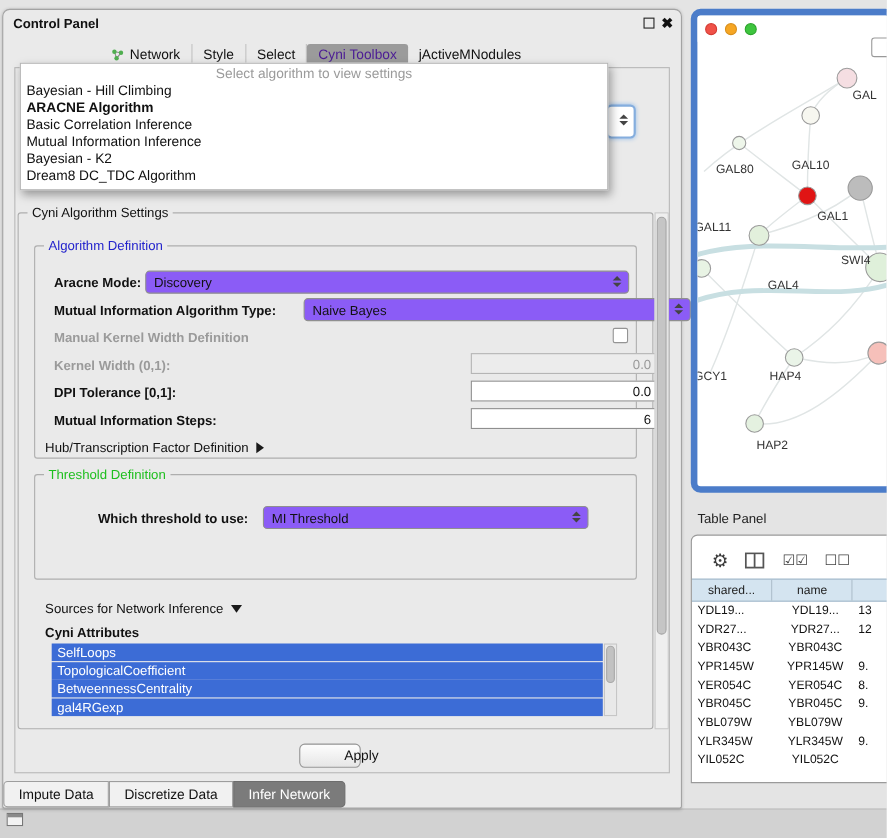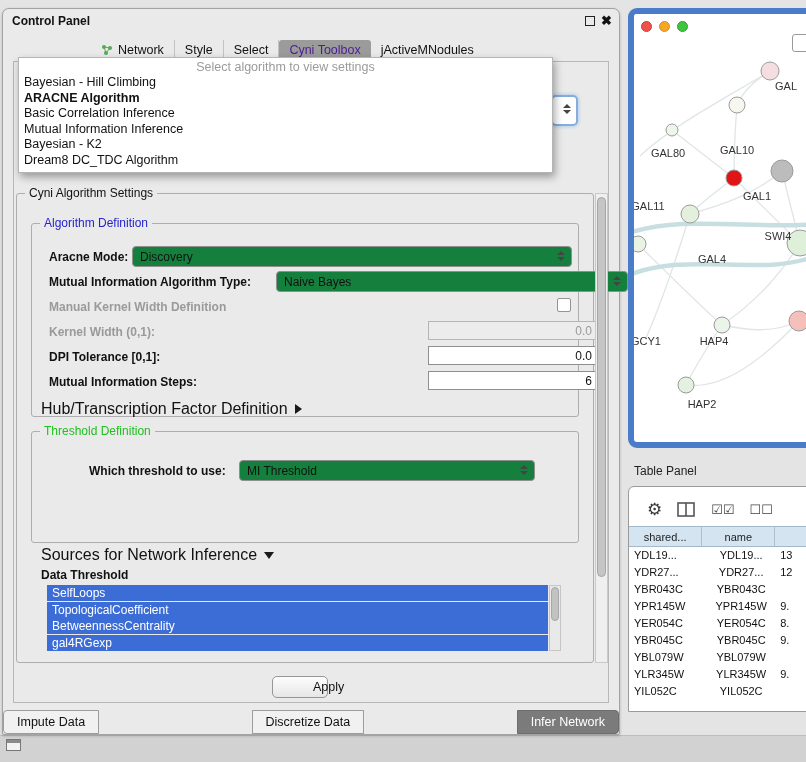--- a/index.html
+++ b/index.html
@@ -29,47 +29,47 @@
   #content-panel { left:10px; top:52px; width:596px; height:642px; border:1px solid #b8b8b8; background:#eaeaea; }
 
   .group { position:absolute; border:1px solid #aeaeae; border-radius:3px; }
   .group > .group-title { position:absolute; top:-8px; left:8px; background:#eaeaea; padding:0 4px; font-size:12px; white-space:nowrap; }
   .gt-blue { color:#2424cc; }
   .gt-green { color:#1fbf1f; }
 
   .flabel { position:absolute; font-size:12px; font-weight:bold; white-space:nowrap; }
   .flabel.disabled { color:#9a9a9a; }
 
-  .combo { position:absolute; background:#15803d; border:1px solid #8f8f8f; border-radius:4px; font-size:12px; padding:3px 20px 0 7px; height:21px; }
+  .combo { position:absolute; background:#8b5cf6; border:1px solid #8f8f8f; border-radius:4px; font-size:12px; padding:3px 20px 0 7px; height:21px; }
   .combo-arrows { position:absolute; right:6px; top:4px; display:flex; flex-direction:column; gap:2px; }
   .tri-up { width:0; height:0; border-left:4px solid transparent; border-right:4px solid transparent; border-bottom:4px solid #444; }
   .tri-dn { width:0; height:0; border-left:4px solid transparent; border-right:4px solid transparent; border-top:4px solid #444; }
 
   .tfield { position:absolute; background:#fff; border:1px solid #8f8f8f; font-size:12px; text-align:right; padding:2px 5px 0 0; height:19px; }
   .tfield.disabled { background:#ececec; color:#9a9a9a; border-color:#b5b5b5; }
 
   .checkbox { position:absolute; width:14px; height:14px; background:#fff; border:1px solid #949494; border-radius:2px; }
 
-  .section-toggle { position:absolute; font-size:16px; white-space:nowrap; display:flex; align-items:center; gap:7px;text-align:right; }
+  .section-toggle { position:absolute; font-size:12px; white-space:nowrap; display:flex; align-items:center; gap:7px;text-align:right; }
   .arrow-right { width:0; height:0; border-top:5px solid transparent; border-bottom:5px solid transparent; border-left:7px solid #1a1a1a; }
   .arrow-down { width:0; height:0; border-left:5px solid transparent; border-right:5px solid transparent; border-top:7px solid #1a1a1a; }
 
   
   #attr-list { position:absolute; left:30px; top:391px; width:514px; height:66px; }
   .attr-row { width:501px; height:16px; background:#3c6cd6; color:#fff; font-size:12px; padding:1px 0 0 5px; margin-bottom:0.5px; }
   #attr-scrollbar { position:absolute; right:0; top:0; width:12px; height:66px; background:#e9e9e9; border:1px solid #c6c6c6; }
   #attr-scroll-thumb { position:absolute; left:1px; top:1px; width:8px; height:34px; background:#c2c2c2; border:1px solid #a8a8a8; border-radius:4px; }
 
   
   #settings-scrollbar { left:581px; top:131px; width:13px; height:470px; background:#efefef; border:1px solid #c9c9c9; }
   #settings-scroll-thumb { position:absolute; left:1px; top:3px; width:9px; height:380px; background:#c5c5c5; border:1px solid #a5a5a5; border-radius:5px; }
 
   
   #apply-button { left:258px; top:614px; width:56px; height:22px; border:1px solid #969696; border-radius:5px; background:linear-gradient(#fdfdfd,#e6e6e6); font-size:12.5px; text-align:right; padding-top:3px;padding-left:40px; }
-  #bottom-tabs { left:0; top:701px; width:100%; display:flex; justify-content:space-between; }
+  #bottom-tabs { left:0; top:701px; width:100%; display:flex; justify-content:flex-start; }
   .bottom-tab { padding:4px 13px; font-size:12.5px; border:1px solid #9d9d9d; background:#f1f1f1; white-space:nowrap; }
   .bottom-tab:first-child { border-radius:4px 0 0 4px; }
   .bottom-tab:last-child { border-radius:0 4px 4px 0; }
   .bottom-tab.selected { background:#7b7b7b; color:#fff; border-color:#6d6d6d; }
 
   
   #algo-popup { left:18px; top:57px; width:535px; height:116px; background:#fff; border:1px solid #b5b5b5; box-shadow:2px 4px 8px rgba(0,0,0,.35); z-index:50; padding-top:2px; }
   #algo-placeholder { text-align:center; color:#9b9b9b; font-size:12.5px; height:15px; }
   .popup-item { font-size:12.5px; padding:0 0 0 5px; height:15.6px; white-space:nowrap; }
   .popup-item.bold { font-weight:bold; }
@@ -175,39 +175,39 @@
 
         <span class="flabel" style="left:17px; top:151px;">Mutual Information Steps:</span>
         <div class="tfield" style="left:396px; top:147px; width:170px;">6</div>
       </div>
 
       <div class="section-toggle" style="left:24px; top:206px;">
         <span>Hub/Transcription Factor Definition</span>
         <span class="arrow-right"></span>
       </div>
 
-      <div class="group" style="left:14px; top:237px; width:548px; height:112px;">
+      <div class="group" style="left:14px; top:237px; width:548px; height:96px;">
         <span class="group-title gt-green">Threshold Definition</span>
 
         <span class="flabel" style="left:57px; top:32px;">Which threshold to use:</span>
         <div class="combo" style="left:207px; top:28px; width:296px;">
           <span>MI Threshold</span>
           <span class="combo-arrows">
               <span class="tri-up"></span>
               <span class="tri-dn"></span>
             </span>
         </div>
 
       </div>
 
       <div class="section-toggle" style="left:24px; top:352px;">
         <span>Sources for Network Inference</span>
         <span class="arrow-down"></span>
       </div>
-      <span class="flabel" style="left:24px; top:374px;">Data Threshold</span>
+      <span class="flabel" style="left:24px; top:374px;">Cyni Attributes</span>
 
       <div id="attr-list">
         <div id="attr-rows">
             <div class="attr-row">SelfLoops</div>
             <div class="attr-row">TopologicalCoefficient</div>
             <div class="attr-row">BetweennessCentrality</div>
             <div class="attr-row">gal4RGexp</div>
           </div>
         <div id="attr-scrollbar">
           <div id="attr-scroll-thumb"></div>

